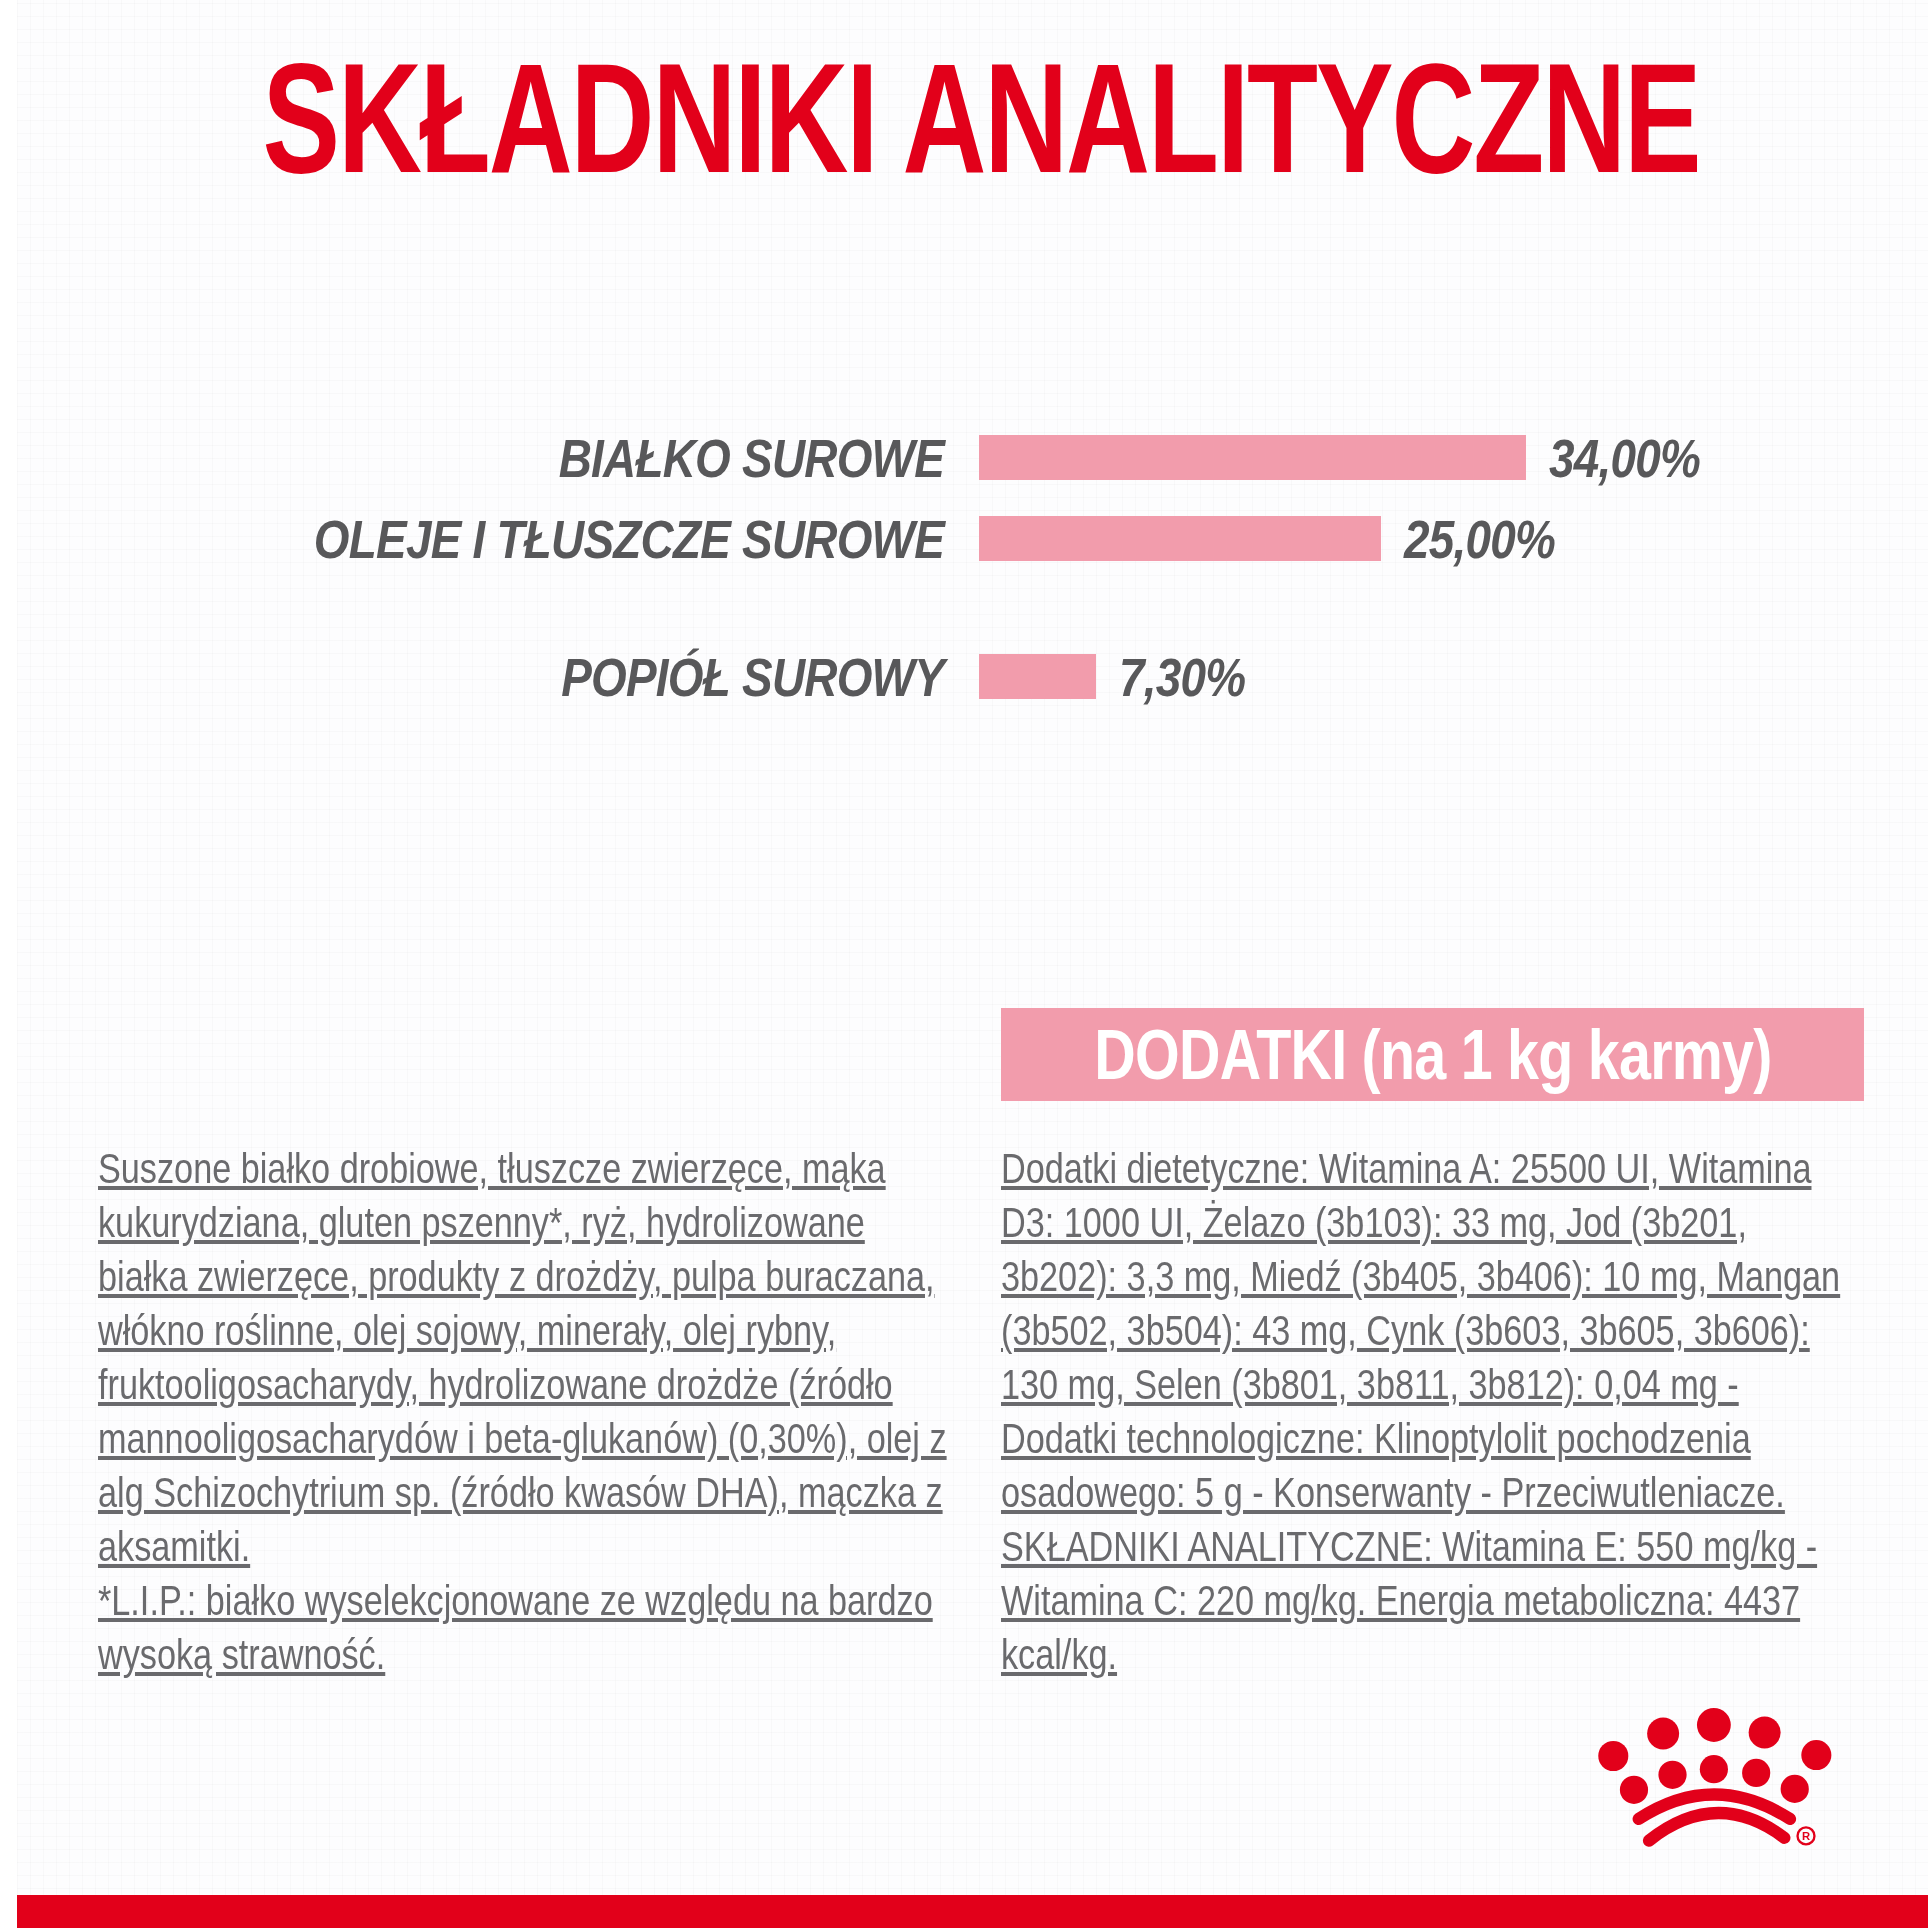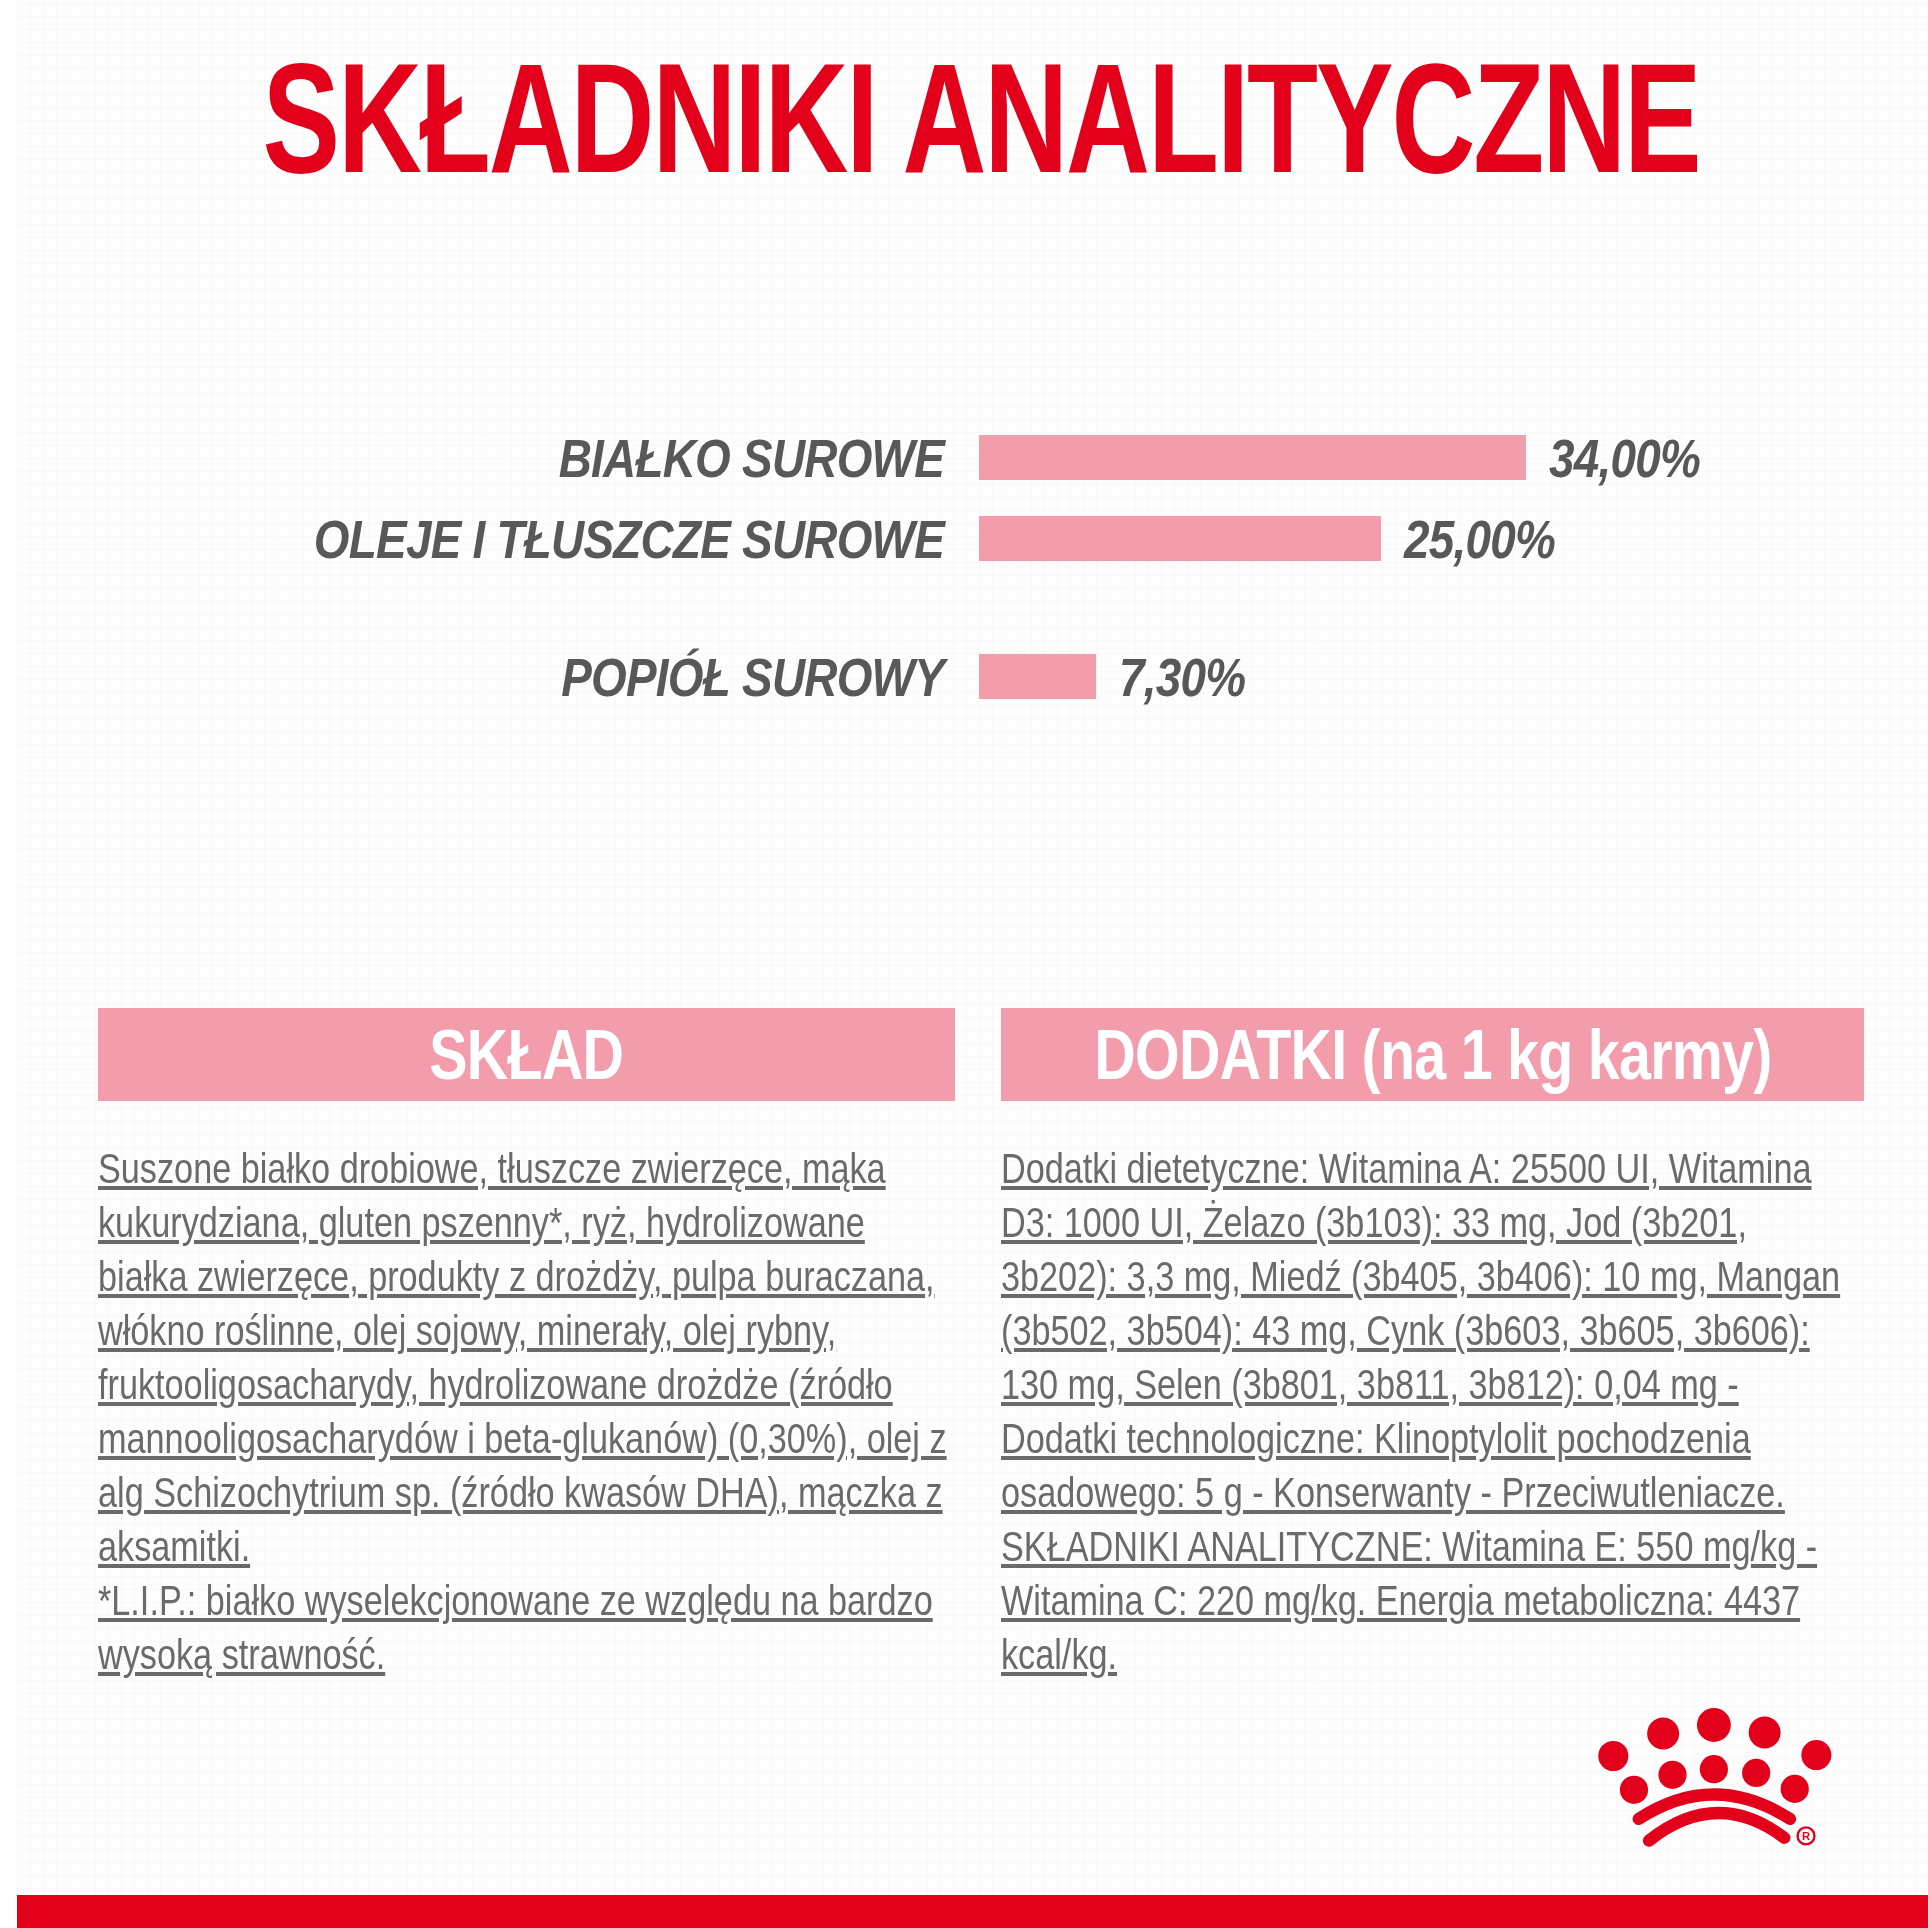--- a/index.html
+++ b/index.html
@@ -84,23 +84,20 @@
       <span class="bar" style="width: 402px; background: rgb(242, 156, 172);"></span>
       <span class="cvalue" style="left: 1387px;">25,00%</span>
     </div>
     <div class="row">
       <span class="clabel">POPIÓŁ SUROWY</span>
       <span class="bar" style="width: 117px; background: rgb(242, 156, 172);"></span>
       <span class="cvalue" style="left: 1102px;">7,30%</span>
     </div>
   </div>
 
-  <div class="hdr hdr-left" style="background: rgb(242, 156, 172);">
-    <span class="hdr-text">SKŁAD</span>
-  </div>
   <div class="hdr hdr-right" style="background: rgb(242, 156, 172);">
     <span class="hdr-text">DODATKI (na 1 kg karmy)</span>
   </div>
 
   <div class="body body-left">
     <div class="condense">
       <p>Suszone białko drobiowe, tłuszcze zwierzęce, mąka kukurydziana, gluten pszenny*, ryż, hydrolizowane białka zwierzęce, produkty z drożdży, pulpa buraczana, włókno roślinne, olej sojowy, minerały, olej rybny, fruktooligosacharydy, hydrolizowane drożdże (źródło mannooligosacharydów i beta-glukanów) (0,30%), olej z alg Schizochytrium sp. (źródło kwasów DHA), mączka z aksamitki.</p>
       <p>*L.I.P.: białko wyselekcjonowane ze względu na bardzo wysoką strawność.</p>
     </div>
   </div>

